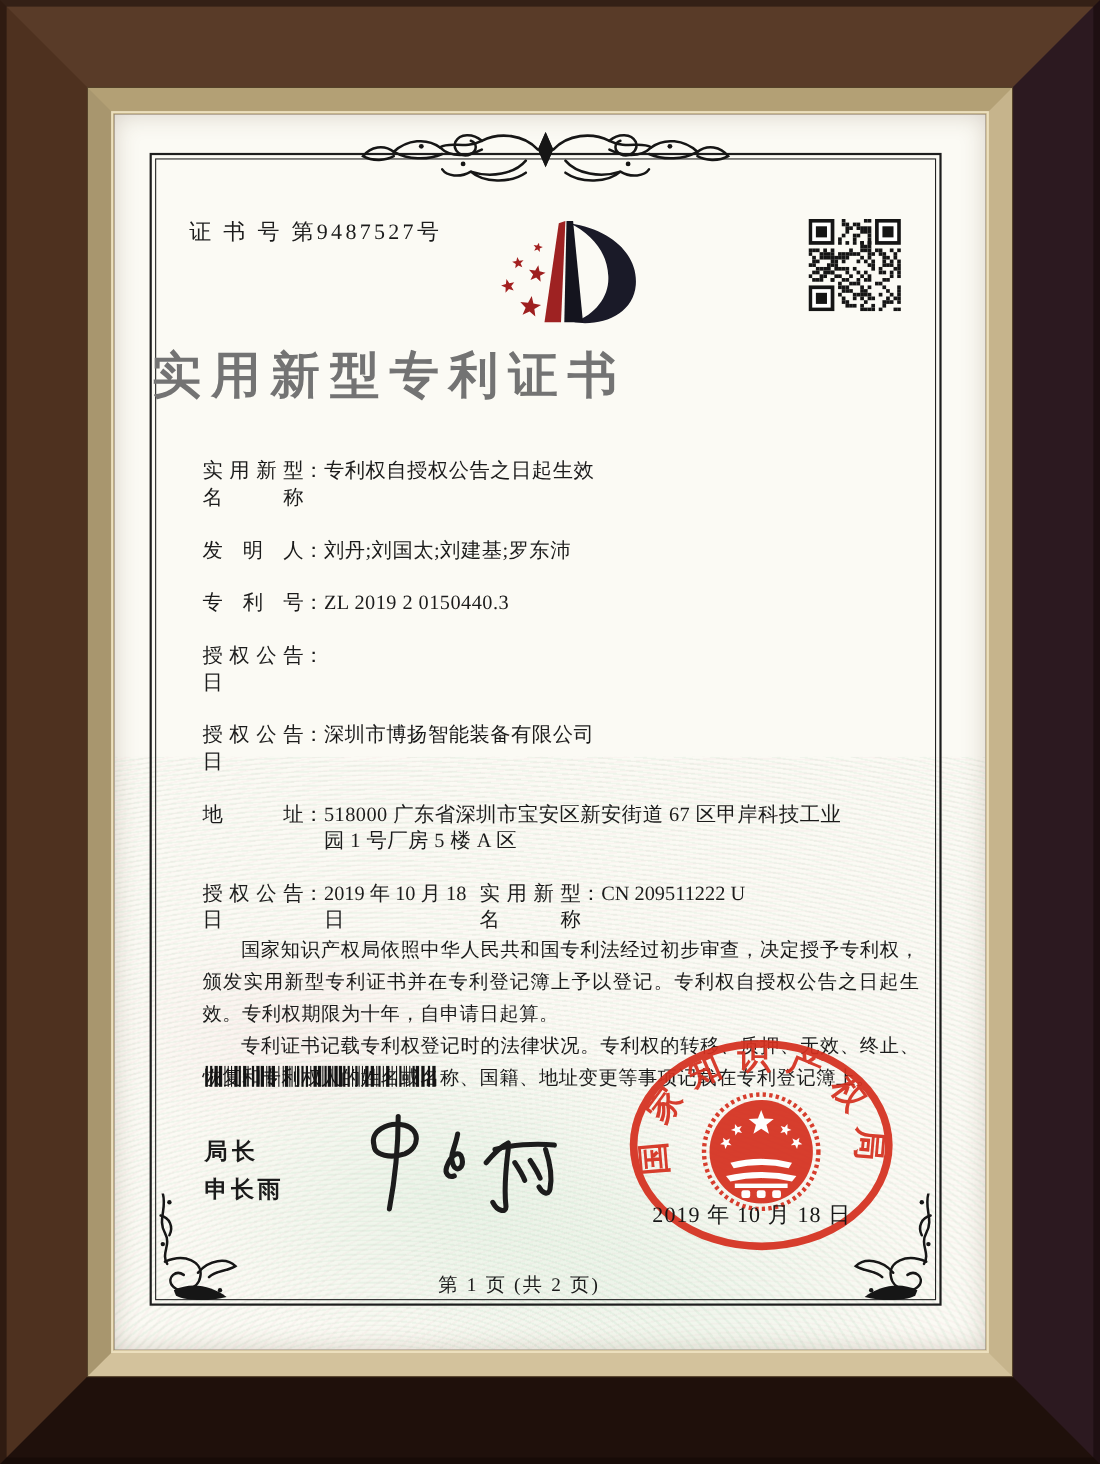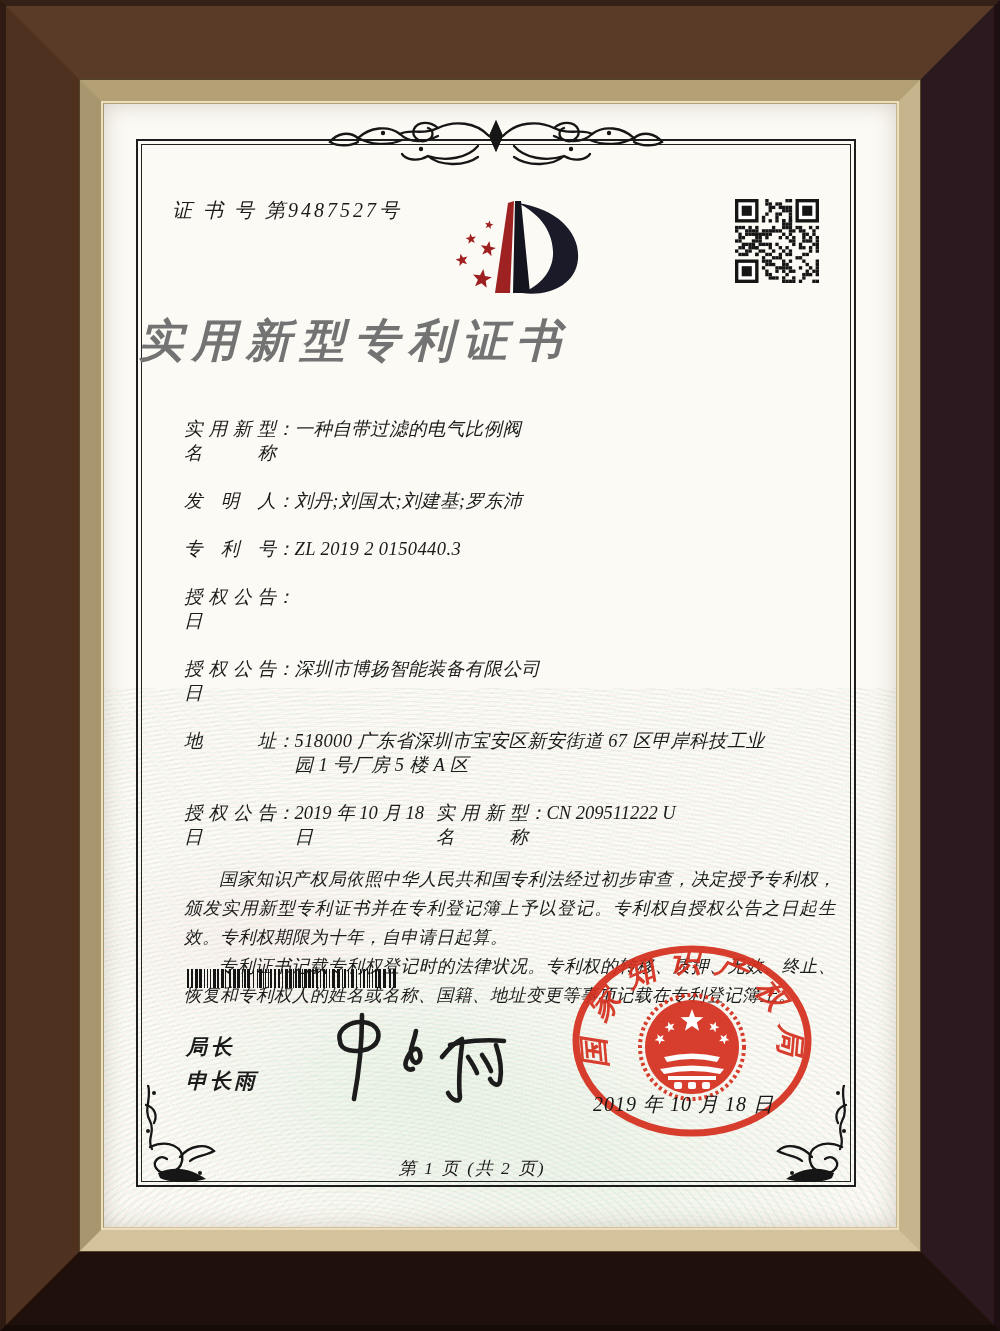--- a/index.html
+++ b/index.html
@@ -26,21 +26,21 @@
     box-shadow:inset 0 0 22px rgba(90,65,35,.22);}
   .texture{position:absolute;left:0;right:0;bottom:0;height:48%;pointer-events:none;
     background:
       repeating-radial-gradient(120% 95% at 30% 112%, rgba(105,185,135,.09) 0 2.5px, rgba(255,255,255,0) 2.5px 8px),
       repeating-radial-gradient(120% 95% at 72% 118%, rgba(225,150,170,.07) 0 2.5px, rgba(255,255,255,0) 2.5px 8px),
       radial-gradient(46% 38% at 40% 74%, rgba(140,205,160,.16), rgba(255,255,255,0) 70%),
       radial-gradient(30% 26% at 20% 46%, rgba(242,182,192,.12), rgba(255,255,255,0) 70%),
       radial-gradient(42% 32% at 64% 90%, rgba(150,210,170,.13), rgba(255,255,255,0) 72%);}
 
   
-  .cert{position:absolute;left:32px;top:35px;right:40px;bottom:40px;border:2px solid #1d1d1d;font-style:italic;}
+  .cert{position:absolute;left:32px;top:35px;right:40px;bottom:40px;border:2px solid #1d1d1d;}
   .cert-inner{position:absolute;inset:3px;border:1px solid #232323;}
   .ornament-top{position:absolute;top:-27px;left:50%;transform:translateX(-50%);}
   .corner-fl{position:absolute;bottom:2px;width:80px;height:98px;}
   .corner-fl.left{left:2px;}
   .corner-fl.right{right:2px;transform:scaleX(-1);}
 
   
   .cert-no{position:absolute;left:34px;top:56px;font-size:20px;letter-spacing:3px;}
   .logo{position:absolute;left:300px;top:48px;}
   .qr{position:absolute;left:597px;top:58px;}
@@ -50,21 +50,21 @@
   
   .fields{position:absolute;top:276px;left:46px;right:18px;font-size:18.5px;}
   .row{display:flex;line-height:24px;margin-bottom:24px;}
   .flabel{flex:0 0 92px;text-align:justify;text-align-last:justify;}
   .colon{flex:0 0 18px;}
   .fvalue{flex:1;letter-spacing:.4px;}
   .fvalue .vline{display:block;}
   .grant-row{display:flex;line-height:24px;margin-bottom:0;}
   .grant-cell{display:flex;}
   .grant-cell.l{flex:0 0 252px;}
-  .paras{margin-top:16px;}
+  .paras{margin-top:0;}
   .paras p{margin:0;font-size:17.5px;line-height:29px;text-align:justify;
     text-indent:2em;letter-spacing:.5px;}
 
   
   .barcode{position:absolute;left:49px;top:828px;width:214px;height:19px;display:flex;align-items:stretch;}
   .barcode i{display:block;background:#141414;}
   .signer-title{position:absolute;left:48px;top:892px;font-size:21px;font-weight:bold;letter-spacing:4px;}
   .signer-name{position:absolute;left:48px;top:926px;font-size:21px;font-weight:bold;letter-spacing:3px;}
   .signature{position:absolute;left:172px;top:864px;}
   .seal{position:absolute;left:430px;top:802px;opacity:.93;}
@@ -360,21 +360,21 @@
           <rect x="53.76" y="20.16" width="3.36" height="3.36" fill="#151515"></rect>
           <rect x="20.16" y="53.76" width="3.36" height="3.36" fill="#151515"></rect>
         </svg>
 
       <div class="title">实用新型专利证书</div>
 
       <div class="fields">
         <div class="row">
           <span class="flabel">实用新型名称</span>
           <span class="colon">：</span>
-          <span class="fvalue">一种自带过滤的电气比例阀</span>
+          <span class="fvalue">专利权自授权公告之日起生效</span>
         </div>
         <div class="row">
           <span class="flabel">发明人</span>
           <span class="colon">：</span>
           <span class="fvalue">刘丹;刘国太;刘建基;罗东沛</span>
         </div>
         <div class="row">
           <span class="flabel">专利号</span>
           <span class="colon">：</span>
           <span class="fvalue">ZL 2019 2 0150440.3</span>

